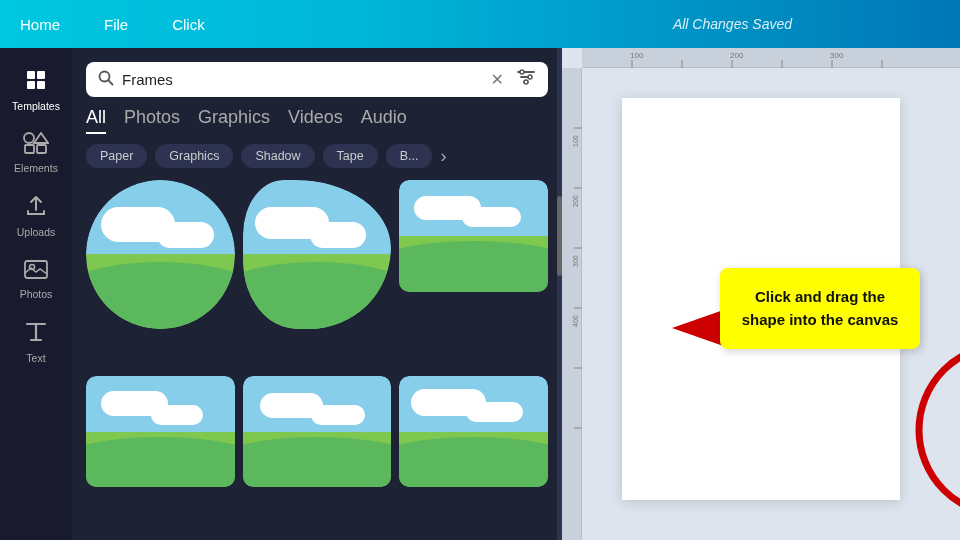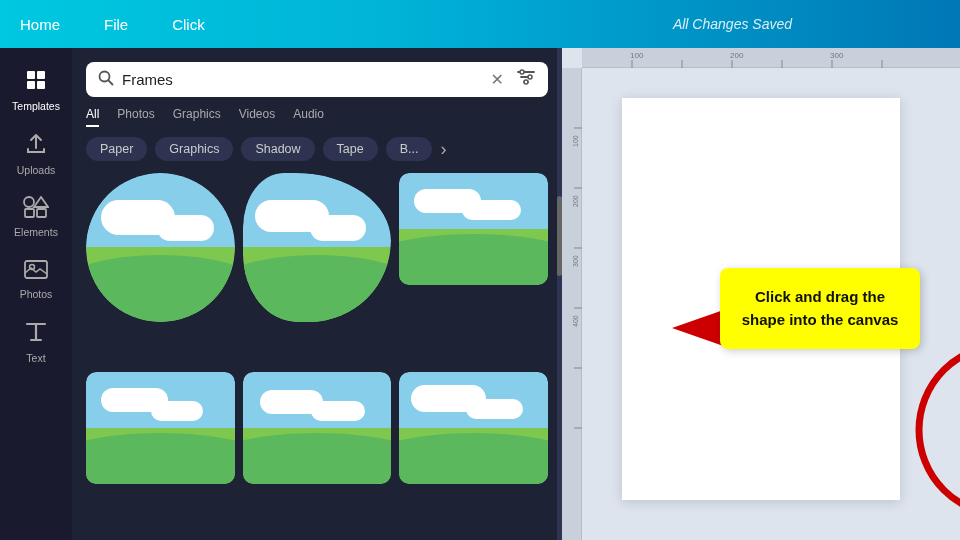--- a/index.html
+++ b/index.html
@@ -124,21 +124,21 @@
     
     .tabs-row {
       display: flex;
       align-items: center;
       padding: 0 14px;
       gap: 18px;
       margin-bottom: 10px;
     }
     .tab {
       color: #aaa;
-      font-size: 12px;
+      font-size: 18px;
       cursor: pointer;
       padding-bottom: 4px;
       border-bottom: 2px solid transparent;
     }
     .tab.active {
       color: #fff;
       border-bottom: 2px solid #fff;
     }
 
     
@@ -323,38 +323,38 @@
           <rect x="13" y="3" width="8" height="8" rx="1" fill="white"></rect>
           <rect x="3" y="13" width="8" height="8" rx="1" fill="white"></rect>
           <rect x="13" y="13" width="8" height="8" rx="1" fill="white"></rect>
         </svg>
       </span>
       <span class="sidebar-label">Templates</span>
     </div>
 
     <div class="sidebar-item">
       <span class="sidebar-icon">
-        <svg width="24" height="24" viewBox="0 0 24 24" fill="none">
-          <path d="M12 3 L12 16 M7 8 L12 3 L17 8" stroke="#aaa" stroke-width="2" stroke-linecap="round" stroke-linejoin="round"></path>
-          <path d="M4 17 L4 20 L20 20 L20 17" stroke="#aaa" stroke-width="2" stroke-linecap="round"></path>
-        </svg>
-      </span>
-      <span class="sidebar-label">Uploads</span>
-    </div>
-
-    <div class="sidebar-item">
-      <span class="sidebar-icon">
         <svg width="26" height="22" viewBox="0 0 26 22" fill="none">
           <circle cx="6" cy="6" r="5" stroke="#aaa" stroke-width="1.8" fill="none"></circle>
           <polygon points="18,1 25,11 11,11" stroke="#aaa" stroke-width="1.8" fill="none"></polygon>
           <rect x="2" y="13" width="9" height="8" rx="1" stroke="#aaa" stroke-width="1.8" fill="none"></rect>
           <rect x="14" y="13" width="9" height="8" rx="1" stroke="#aaa" stroke-width="1.8" fill="none"></rect>
         </svg>
       </span>
       <span class="sidebar-label">Elements</span>
+    </div>
+
+    <div class="sidebar-item">
+      <span class="sidebar-icon">
+        <svg width="24" height="24" viewBox="0 0 24 24" fill="none">
+          <path d="M12 3 L12 16 M7 8 L12 3 L17 8" stroke="#aaa" stroke-width="2" stroke-linecap="round" stroke-linejoin="round"></path>
+          <path d="M4 17 L4 20 L20 20 L20 17" stroke="#aaa" stroke-width="2" stroke-linecap="round"></path>
+        </svg>
+      </span>
+      <span class="sidebar-label">Uploads</span>
     </div>
 
     <div class="sidebar-item">
       <span class="sidebar-icon">
         <svg width="24" height="22" viewBox="0 0 24 22" fill="none">
           <rect x="1" y="3" width="22" height="17" rx="2" stroke="#aaa" stroke-width="1.8" fill="none"></rect>
           <circle cx="8" cy="9" r="2.5" stroke="#aaa" stroke-width="1.5" fill="none"></circle>
           <path d="M1 15 L7 10 L12 14 L16 11 L23 16" stroke="#aaa" stroke-width="1.5" fill="none"></path>
         </svg>
       </span>

